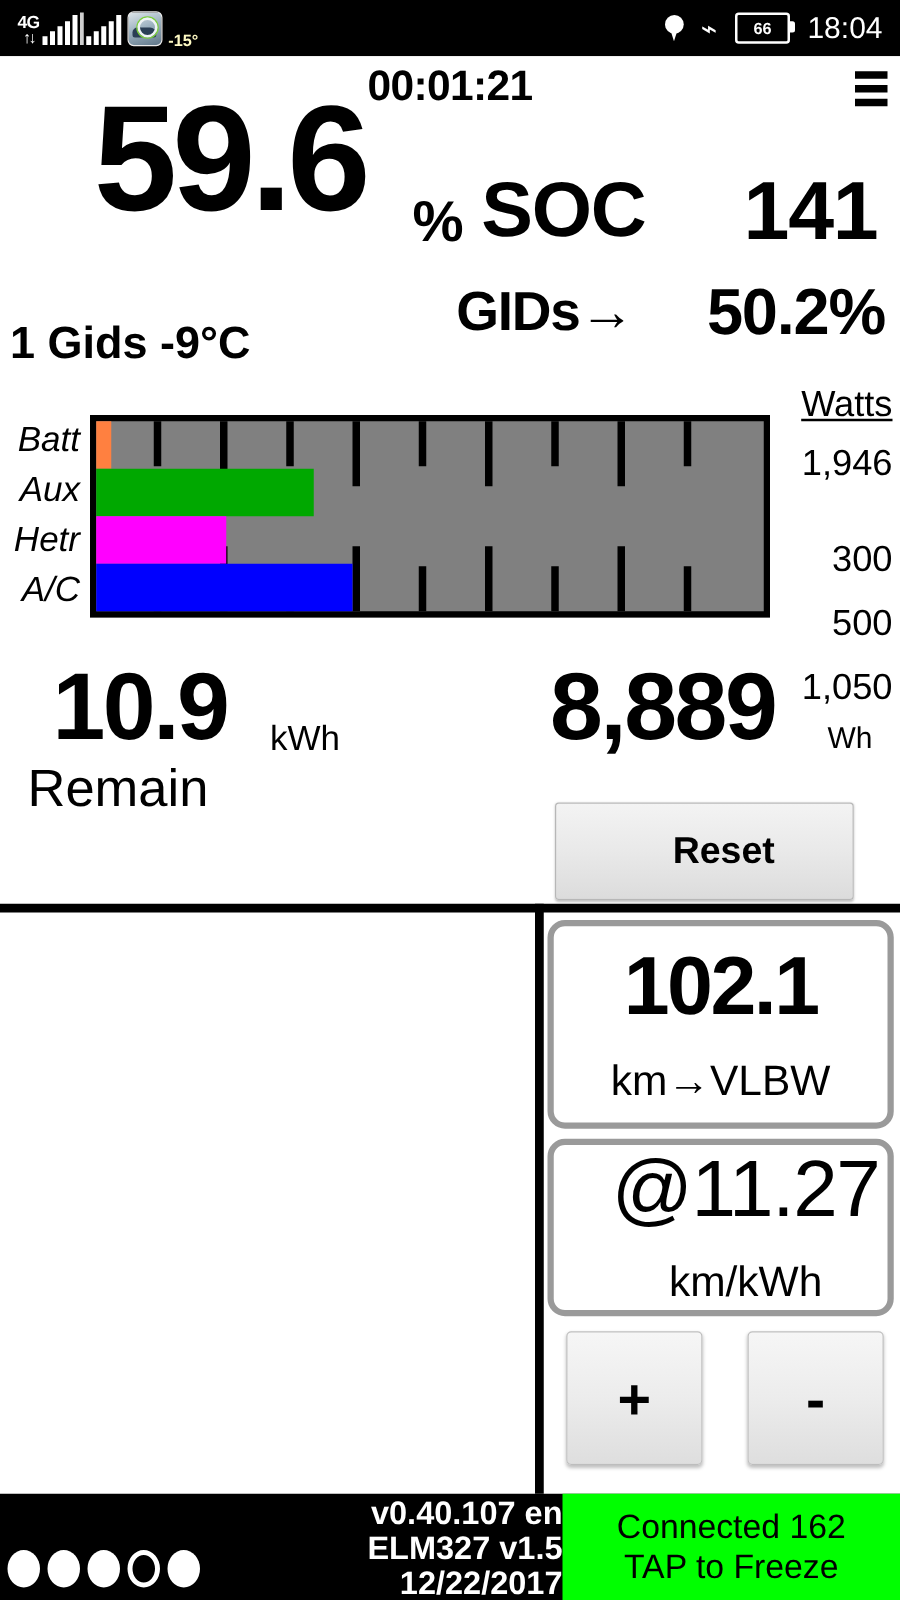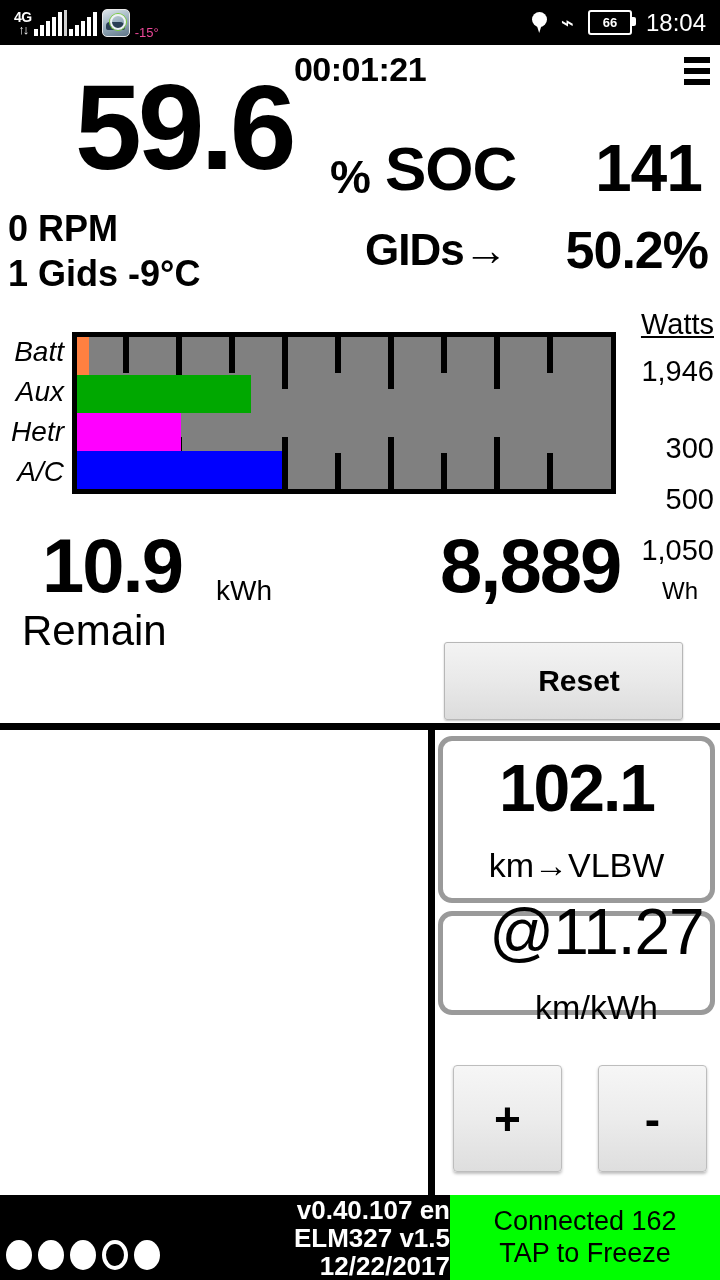--- a/index.html
+++ b/index.html
@@ -46,21 +46,21 @@
   }
   .app-icon:before {
     content: ""; position: absolute; left: 3px; bottom: 6px; width: 19px; height: 8px;
     background: #2a3f55; border-radius: 4px 5px 2px 2px;
   }
   .app-icon:after {
     content: ""; position: absolute; right: 3px; top: 4px; width: 12px; height: 12px;
     border: 2px solid #eef3f5; border-radius: 50%;
     box-shadow: 0 0 0 1px #7bd03a;
   }
-  .temp-ext { font-size: 13px; font-weight: normal; color: #ec4899; margin-top: 20px; }
+  .temp-ext { font-size: 13px; font-weight: bold; color: #fef9c3; margin-top: 20px; }
   .pin-icon { width: 15px; height: 21px; position: relative; }
   .pin-icon:before {
     content:""; position:absolute; left:0; top:0; width:15px; height:15px;
     background:#fff; border-radius:50% 50% 50% 50%;
   }
   .pin-icon:after {
     content:""; position:absolute; left:4px; top:10px; width:7px; height:11px;
     background:#fff; clip-path: polygon(0 0, 100% 0, 50% 100%);
   }
   .bt-icon { font-size: 22px; line-height: 1; }
@@ -170,21 +170,21 @@
 
   
   #rightpanel { position: absolute; left: 435px; top: 685px; width: 285px; height: 465px; }
   .rcard {
     position: absolute; left: 3px; width: 277px;
     background: #fff; border: 5px solid #9a9a9a; border-radius: 14px;
     box-sizing: border-box;
     display: flex; flex-direction: column; align-items: center; justify-content: center; gap: 20px;
   }
   #card-range { top: 6px; height: 167px; }
-  #card-eff { top: 181px; height: 104px; padding-left: 40px; }
+  #card-eff { top: 181px; height: 142px; padding-left: 40px; }
   .rcard .big { font-size: 66px; font-weight: bold; line-height: 1.05; letter-spacing: -2px; }
   .rcard .big.thin { font-weight: normal; font-size: 64px; letter-spacing: -1px; }
   .rcard .sub { font-size: 34px; font-weight: normal; margin-top: 2px; }
   .stepbtn {
     position: absolute; top: 335px; width: 107px; height: 105px;
     background: linear-gradient(180deg,#f6f6f6 0%, #ececec 50%, #dedede 100%);
     border: 1px solid #bdbdbd; border-radius: 4px;
     display: flex; align-items: center; justify-content: center;
     font-size: 46px; font-weight: bold; color: #000;
     box-shadow: 0 2px 3px rgba(0,0,0,0.25);
@@ -259,21 +259,20 @@
         <i></i>
     </div>
 
     <div class="soc-row">
       <span class="soc-big">59.6</span>
       <span class="soc-pct">%</span>
       <span class="soc-lbl">SOC</span>
       <span class="soc-gids">141</span>
     </div>
 
-    <div class="rpm">0 RPM</div>
     <div class="gids-line">1 Gids -9°C</div>
     <div class="gids-arrow">GIDs→</div>
     <div class="gids-pct">50.2%</div>
 
     <div id="chart-area">
 
       <div class="axis-labels">
         <div style="top:4px;">Batt</div>
         <div style="top:44px;">Aux</div>
         <div style="top:84px;">Hetr</div>

